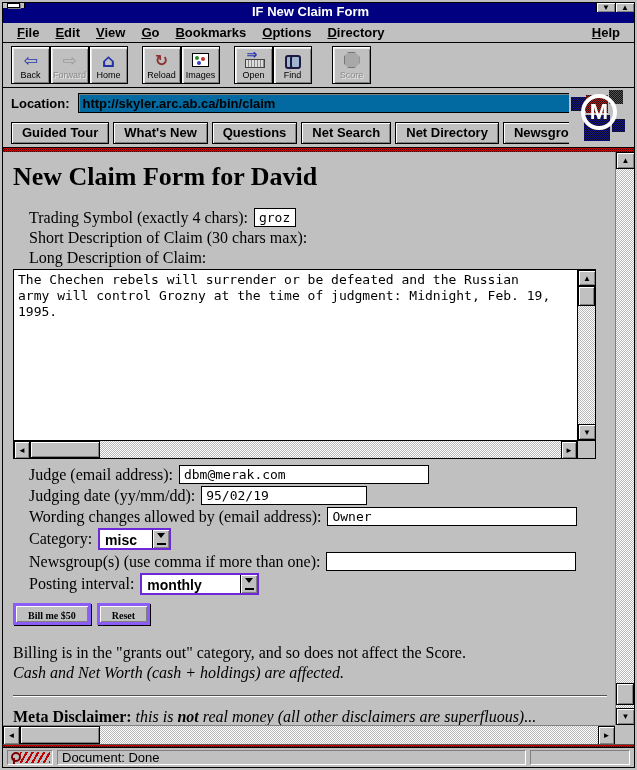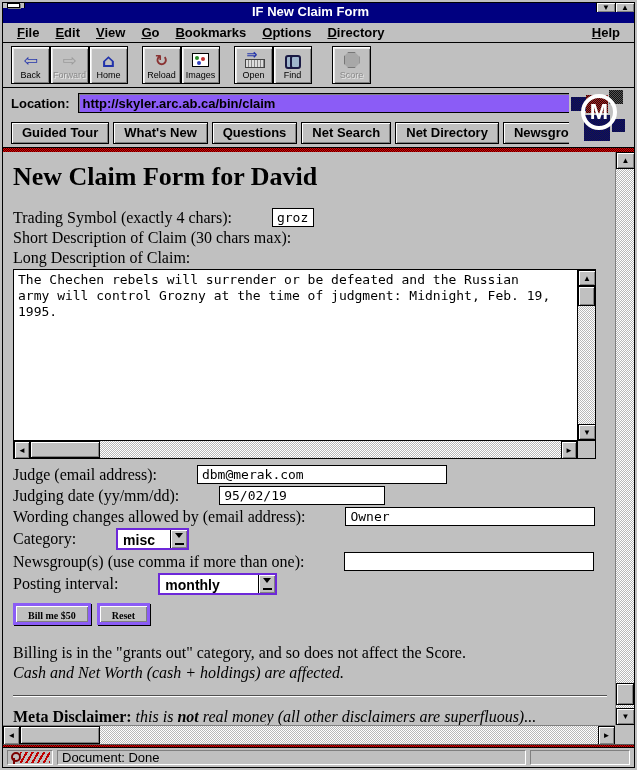--- a/index.html
+++ b/index.html
@@ -47,21 +47,21 @@
                    background:repeating-linear-gradient(90deg,#ddd 0 2px,#888 2px 3px); }
   .i-find { position:relative; width:20px; height:16px; }
   .i-find::before, .i-find::after { content:""; position:absolute; top:3px; width:7px; height:10px; border:2px solid #1a1a44; border-radius:3px; background:#9fb6cc; }
   .i-find::before { left:2px; } .i-find::after { right:2px; }
   .i-stop { width:16px; height:16px; background:#a8a8a8; border:1px solid #777;
             clip-path:polygon(30% 0,70% 0,100% 30%,100% 70%,70% 100%,30% 100%,0 70%,0 30%); }
 
   
   .locrow { height:30px; display:flex; align-items:center; padding:0 8px; flex:0 0 auto; }
   .loc-label { font-size:13px; font-weight:bold; margin-right:8px; }
-  .loc-input { width:544px; height:20px; background:#8b5cf6; border:1px solid #000;
+  .loc-input { width:544px; height:20px; background:#0369a1; border:1px solid #000;
                box-shadow:inset 1px 1px 0 #808080; font-size:13px; font-weight:bold;
                padding:2px 4px; line-height:15px; overflow:hidden; white-space:nowrap; }
 
   
   .dirrow { height:29px; display:flex; align-items:center; padding:0 8px; gap:4px; flex:0 0 auto; }
   .dirbtn { height:22px; padding:0 10px; background:#c0c0c0; border:1px solid #000;
             box-shadow:inset 1px 1px 0 #fff, inset -1px -1px 0 #808080;
             font-size:13px; font-weight:bold; line-height:20px; }
 
   
@@ -89,21 +89,21 @@
   .sbtn { flex:0 0 auto; width:19px; height:17px; background:#c0c0c0; border:1px solid #000;
           box-shadow:inset 1px 1px 0 #fff, inset -1px -1px 0 #808080;
           font-size:8px; color:#000; display:flex; align-items:center; justify-content:center; }
   .hscroll .sbtn { width:17px; height:19px; }
   .sthumb { background:#c0c0c0; border:1px solid #000; box-shadow:inset 1px 1px 0 #fff, inset -1px -1px 0 #808080; }
   .vscroll .sthumb { height:22px; width:100%; }
   .hscroll .sthumb { width:80px; height:100%; }
   .sspacer { flex:1; }
 
   
-  .frow { margin:2px 0; display:flex; align-items:center; white-space:nowrap;gap:34px; }
+  .frow { margin:2px 16px; display:flex; align-items:center; white-space:nowrap; }
   .flabel { margin-right:6px; }
   .tfield { height:19px; background:#fff; border:1px solid #000; padding:1px 4px;
             font-family:"DejaVu Sans Mono","Liberation Mono",monospace; font-size:13px; line-height:15px;
             overflow:hidden; white-space:nowrap; }
   h1.pagetitle { font-size:26px; font-weight:bold; margin:4px 0 16px 0; font-family:"Liberation Serif",serif; }
 
   .ta-wrap { width:583px; height:190px; display:grid; grid-template-columns:1fr 18px; grid-template-rows:1fr 18px;
              border:1px solid #000; background:#fff; margin:2px 0 6px 0; }
   .ta-text { padding:2px 4px; font-family:"DejaVu Sans Mono","Liberation Mono",monospace; font-size:13px; line-height:16px;
              white-space:pre; overflow:hidden; background:#fff; }

